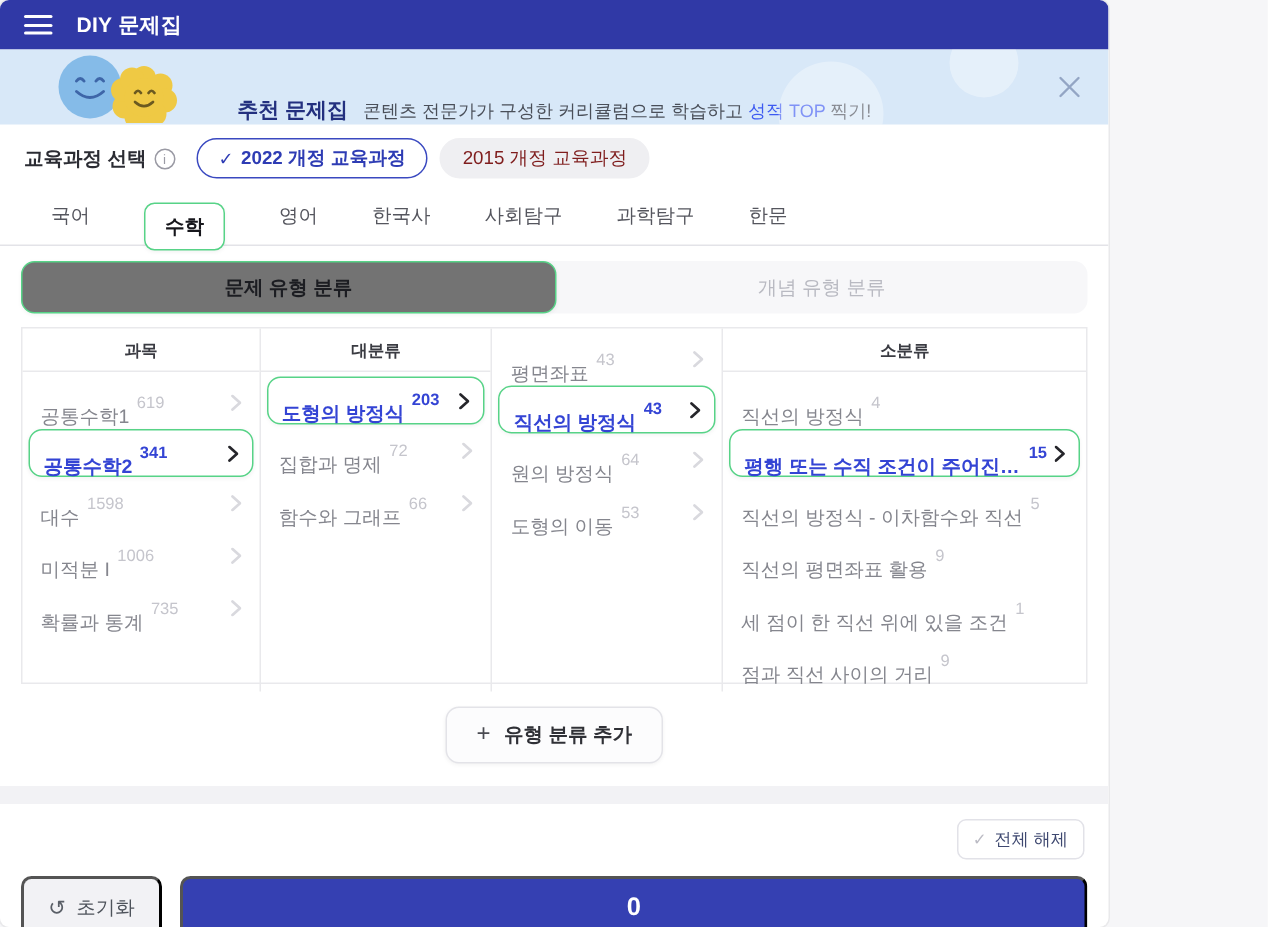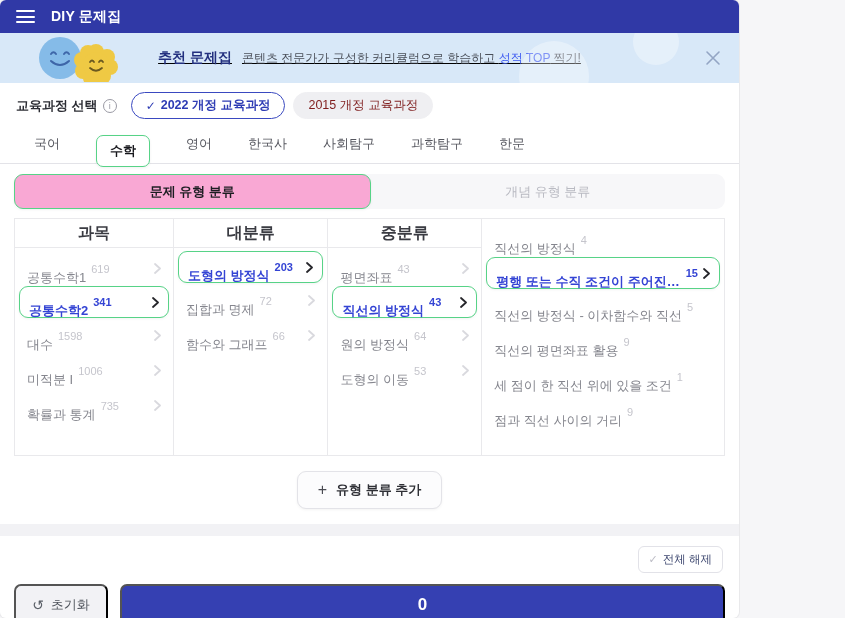--- a/index.html
+++ b/index.html
@@ -7,21 +7,21 @@
   .app{position:relative;width:739px;height:618px;background:#ffffff;border-radius:6px;overflow:hidden;
        box-shadow:0 0 0 1px rgba(0,0,0,0.05);display:flex;flex-direction:column;}
 
   
   .topbar{height:33px;background:#3039A6;display:flex;align-items:center;padding:0 16px;gap:16px;flex:none;}
   .hamburger{width:19px;height:13px;display:flex;flex-direction:column;justify-content:space-between;cursor:pointer;}
   .hamburger i{display:block;height:2px;background:#fff;border-radius:2px;}
   .topbar-title{color:#fff;font-size:14px;font-weight:bold;letter-spacing:.2px;}
 
   
-  .banner{height:50px;background:#D8E8F8;position:relative;display:flex;align-items:center;justify-content:center;flex:none;overflow:hidden;text-decoration:underline;}
+  .banner{height:50px;background:#D8E8F8;position:relative;display:flex;align-items:flex-end;justify-content:center;flex:none;overflow:hidden;}
   .banner .deco{position:absolute;border-radius:50%;background:rgba(255,255,255,.35);}
   .banner .deco.d1{width:70px;height:70px;right:150px;top:8px;}
   .banner .deco.d2{width:46px;height:46px;right:60px;top:-14px;}
   .banner-chars{position:absolute;left:36px;top:3px;}
   .banner-text{display:flex;align-items:baseline;gap:10px;}
   .banner-title{font-size:14px;font-weight:bold;color:#23307F;}
   .banner-desc{font-size:12px;color:#4A4F59;}
   .banner-desc .hl{color:#3D5AF1;}
   .banner-close{position:absolute;right:16px;top:50%;transform:translateY(-50%);width:20px;height:20px;cursor:pointer;color:#93A5C4;display:flex;align-items:center;justify-content:center;}
 
@@ -36,28 +36,28 @@
   .pill .check{font-size:12px;}
 
   
   .subjects{height:40px;display:flex;align-items:center;padding:0 34px;gap:36px;border-bottom:1px solid #E3E3E8;flex:none;}
   .subject{font-size:13px;color:#55565E;cursor:pointer;white-space:nowrap;}
   .subject.selected{background:#fff;border:1.5px solid #57D387;border-radius:7px;padding:6px 13px;font-weight:bold;color:#17171C;box-shadow:0 1px 3px rgba(0,0,0,.06);position:relative;top:7px;}
 
   
   .type-tabs{margin:10px 14px 0;height:35px;background:#F7F7F9;border-radius:9px;position:relative;display:flex;flex:none;}
   .type-tab{flex:1;display:flex;align-items:center;justify-content:center;font-size:13px;cursor:pointer;}
-  .type-tab.selected{background:#f9a8d4;border:1.5px solid #57D387;border-radius:9px;font-weight:bold;color:#1C1D22;box-shadow:0 1px 3px rgba(0,0,0,.05);}
+  .type-tab.selected{background:#737373;border:1.5px solid #57D387;border-radius:9px;font-weight:bold;color:#1C1D22;box-shadow:0 1px 3px rgba(0,0,0,.05);}
   .type-tab.unselected{color:#B9BAC2;}
 
   
   .table{margin:9px 14px 0;border:1px solid #E9E9EC;display:grid;grid-template-columns:184fr 179fr 178fr 280fr;height:238px;flex:none;background:#fff;}
   .tcol{display:flex;flex-direction:column;border-right:1px solid #E9E9EC;min-width:0;}
   .tcol:last-child{border-right:none;}
-  .tcol-header{height:29px;flex:none;display:flex;align-items:center;justify-content:center;font-size:16px;font-weight:bold;color:#3A3B42;border-bottom:1px solid #E9E9EC;}
+  .tcol-header{height:29px;flex:none;display:flex;align-items:center;justify-content:center;font-size:11px;font-weight:bold;color:#3A3B42;border-bottom:1px solid #E9E9EC;}
   .tcol-body{flex:1;overflow:hidden;padding:3px 0;}
   .trow{height:35px;display:flex;align-items:center;padding:0 12px;cursor:pointer;gap:5px;}
   .trow .lbl{font-size:13px;color:#85868E;white-space:nowrap;overflow:hidden;text-overflow:ellipsis;margin-top:18px;}
   .trow .cnt{font-size:11px;color:#C5C5CC;flex:none;}
   .trow .chev{margin-left:auto;flex:none;color:#D9D9DE;display:flex;align-items:center;}
   .trow.selected{border:1.5px solid #57D387;border-radius:9px;margin:0 4px;height:32px;padding:0 9px;background:#fff;box-shadow:0 1px 3px rgba(0,0,0,.05);}
   .trow.selected .lbl{color:#3444D4;font-weight:bold;}
   .trow.selected .cnt{color:#3444D4;font-weight:bold;}
   .trow.selected .chev{color:#26262B;}
 
@@ -240,21 +240,20 @@
             <span class="cnt">66</span>
             <span class="chev">
               <svg width="7" height="11" viewBox="0 0 7 11">
                 <path d="M1 1l5 4.5L1 10" stroke="currentColor" stroke-width="1.8" fill="none" stroke-linecap="round" stroke-linejoin="round"></path>
               </svg>
             </span>
           </div>
         </div>
       </div>
       <div class="tcol">
-        <div class="tcol-header">중분류</div>
         <div class="tcol-body">
           <div class="trow">
             <span class="lbl">평면좌표</span>
             <span class="cnt">43</span>
             <span class="chev">
               <svg width="7" height="11" viewBox="0 0 7 11">
                 <path d="M1 1l5 4.5L1 10" stroke="currentColor" stroke-width="1.8" fill="none" stroke-linecap="round" stroke-linejoin="round"></path>
               </svg>
             </span>
           </div>
@@ -281,20 +280,21 @@
             <span class="cnt">53</span>
             <span class="chev">
               <svg width="7" height="11" viewBox="0 0 7 11">
                 <path d="M1 1l5 4.5L1 10" stroke="currentColor" stroke-width="1.8" fill="none" stroke-linecap="round" stroke-linejoin="round"></path>
               </svg>
             </span>
           </div>
         </div>
       </div>
       <div class="tcol">
+        <div class="tcol-header">소분류</div>
         <div class="tcol-body">
           <div class="trow">
             <span class="lbl">직선의 방정식</span>
             <span class="cnt">4</span>
           </div>
           <div class="trow selected">
             <span class="lbl">평행 또는 수직 조건이 주어진 직선의 방정식</span>
             <span class="cnt">15</span>
             <span class="chev">
               <svg width="7" height="11" viewBox="0 0 7 11">

